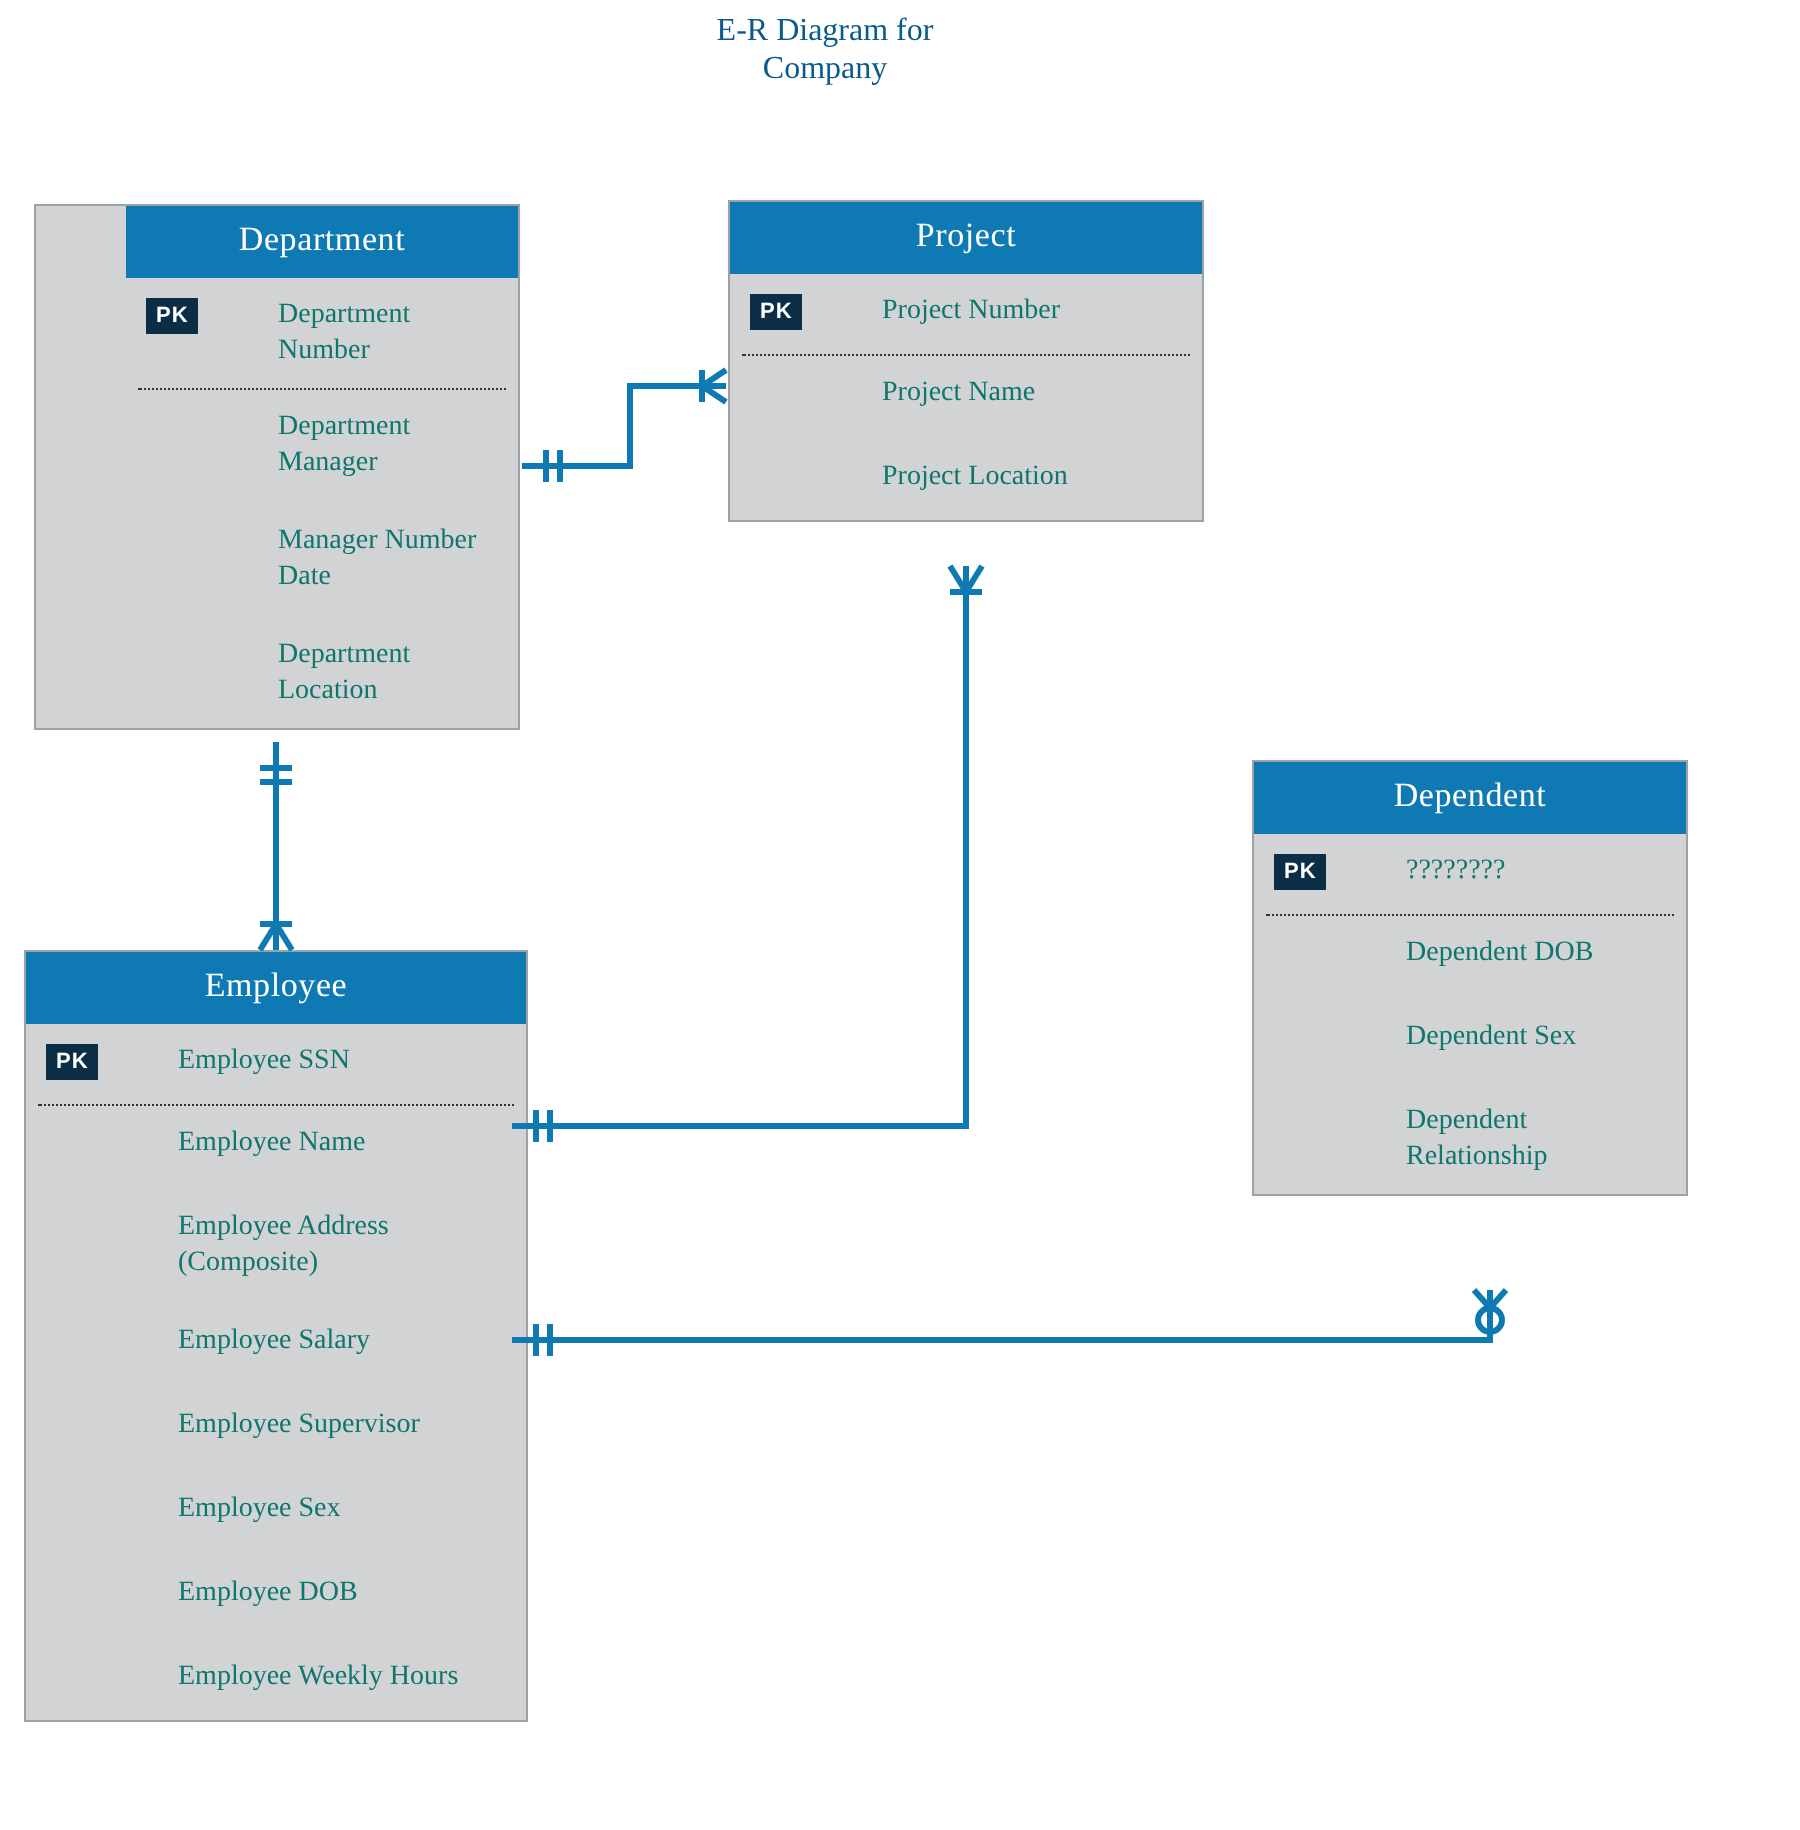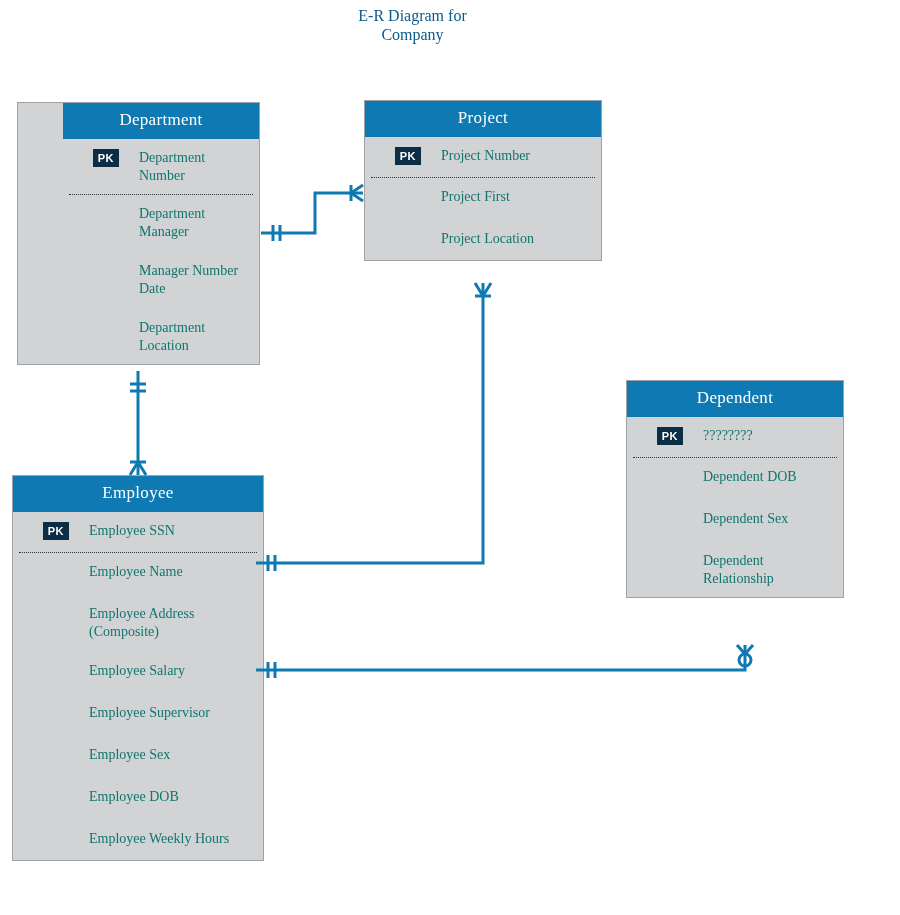--- a/index.html
+++ b/index.html
@@ -42,21 +42,21 @@
   .attr-row {
     display: flex;
     align-items: flex-start;
     padding: 10px 6px 10px 6px;
     min-height: 20px;
   }
   .attr-row + .attr-row { padding-top: 12px; }
   .pk-col {
     flex: 0 0 46px;
     display: flex;
-    justify-content: flex-end;
+    justify-content: flex-start;
     padding-left: 4px;
   }
   .pk-badge {
     background: #0b2d45;
     color: #ffffff;
     font-size: 11px;
     font-weight: bold;
     padding: 3px 5px;
     font-family: Arial, sans-serif;
     letter-spacing: 0.5px;
@@ -125,21 +125,21 @@
   <div class="entity-body">
     <div class="attr-row">
       <div class="pk-col">
           <span class="pk-badge">PK</span>
         </div>
       <div class="attr-label">Project Number</div>
     </div>
     <div class="pk-divider"></div>
     <div class="attr-row">
         <div class="pk-col"></div>
-        <div class="attr-label">Project First</div>
+        <div class="attr-label">Project Name</div>
       </div>
     <div class="attr-row">
         <div class="pk-col"></div>
         <div class="attr-label">Project Location</div>
       </div>
   </div>
 </div>
 
 <div class="entity" style="left:12px; top:475px; width:252px;">
   <div class="entity-header">Employee</div>

